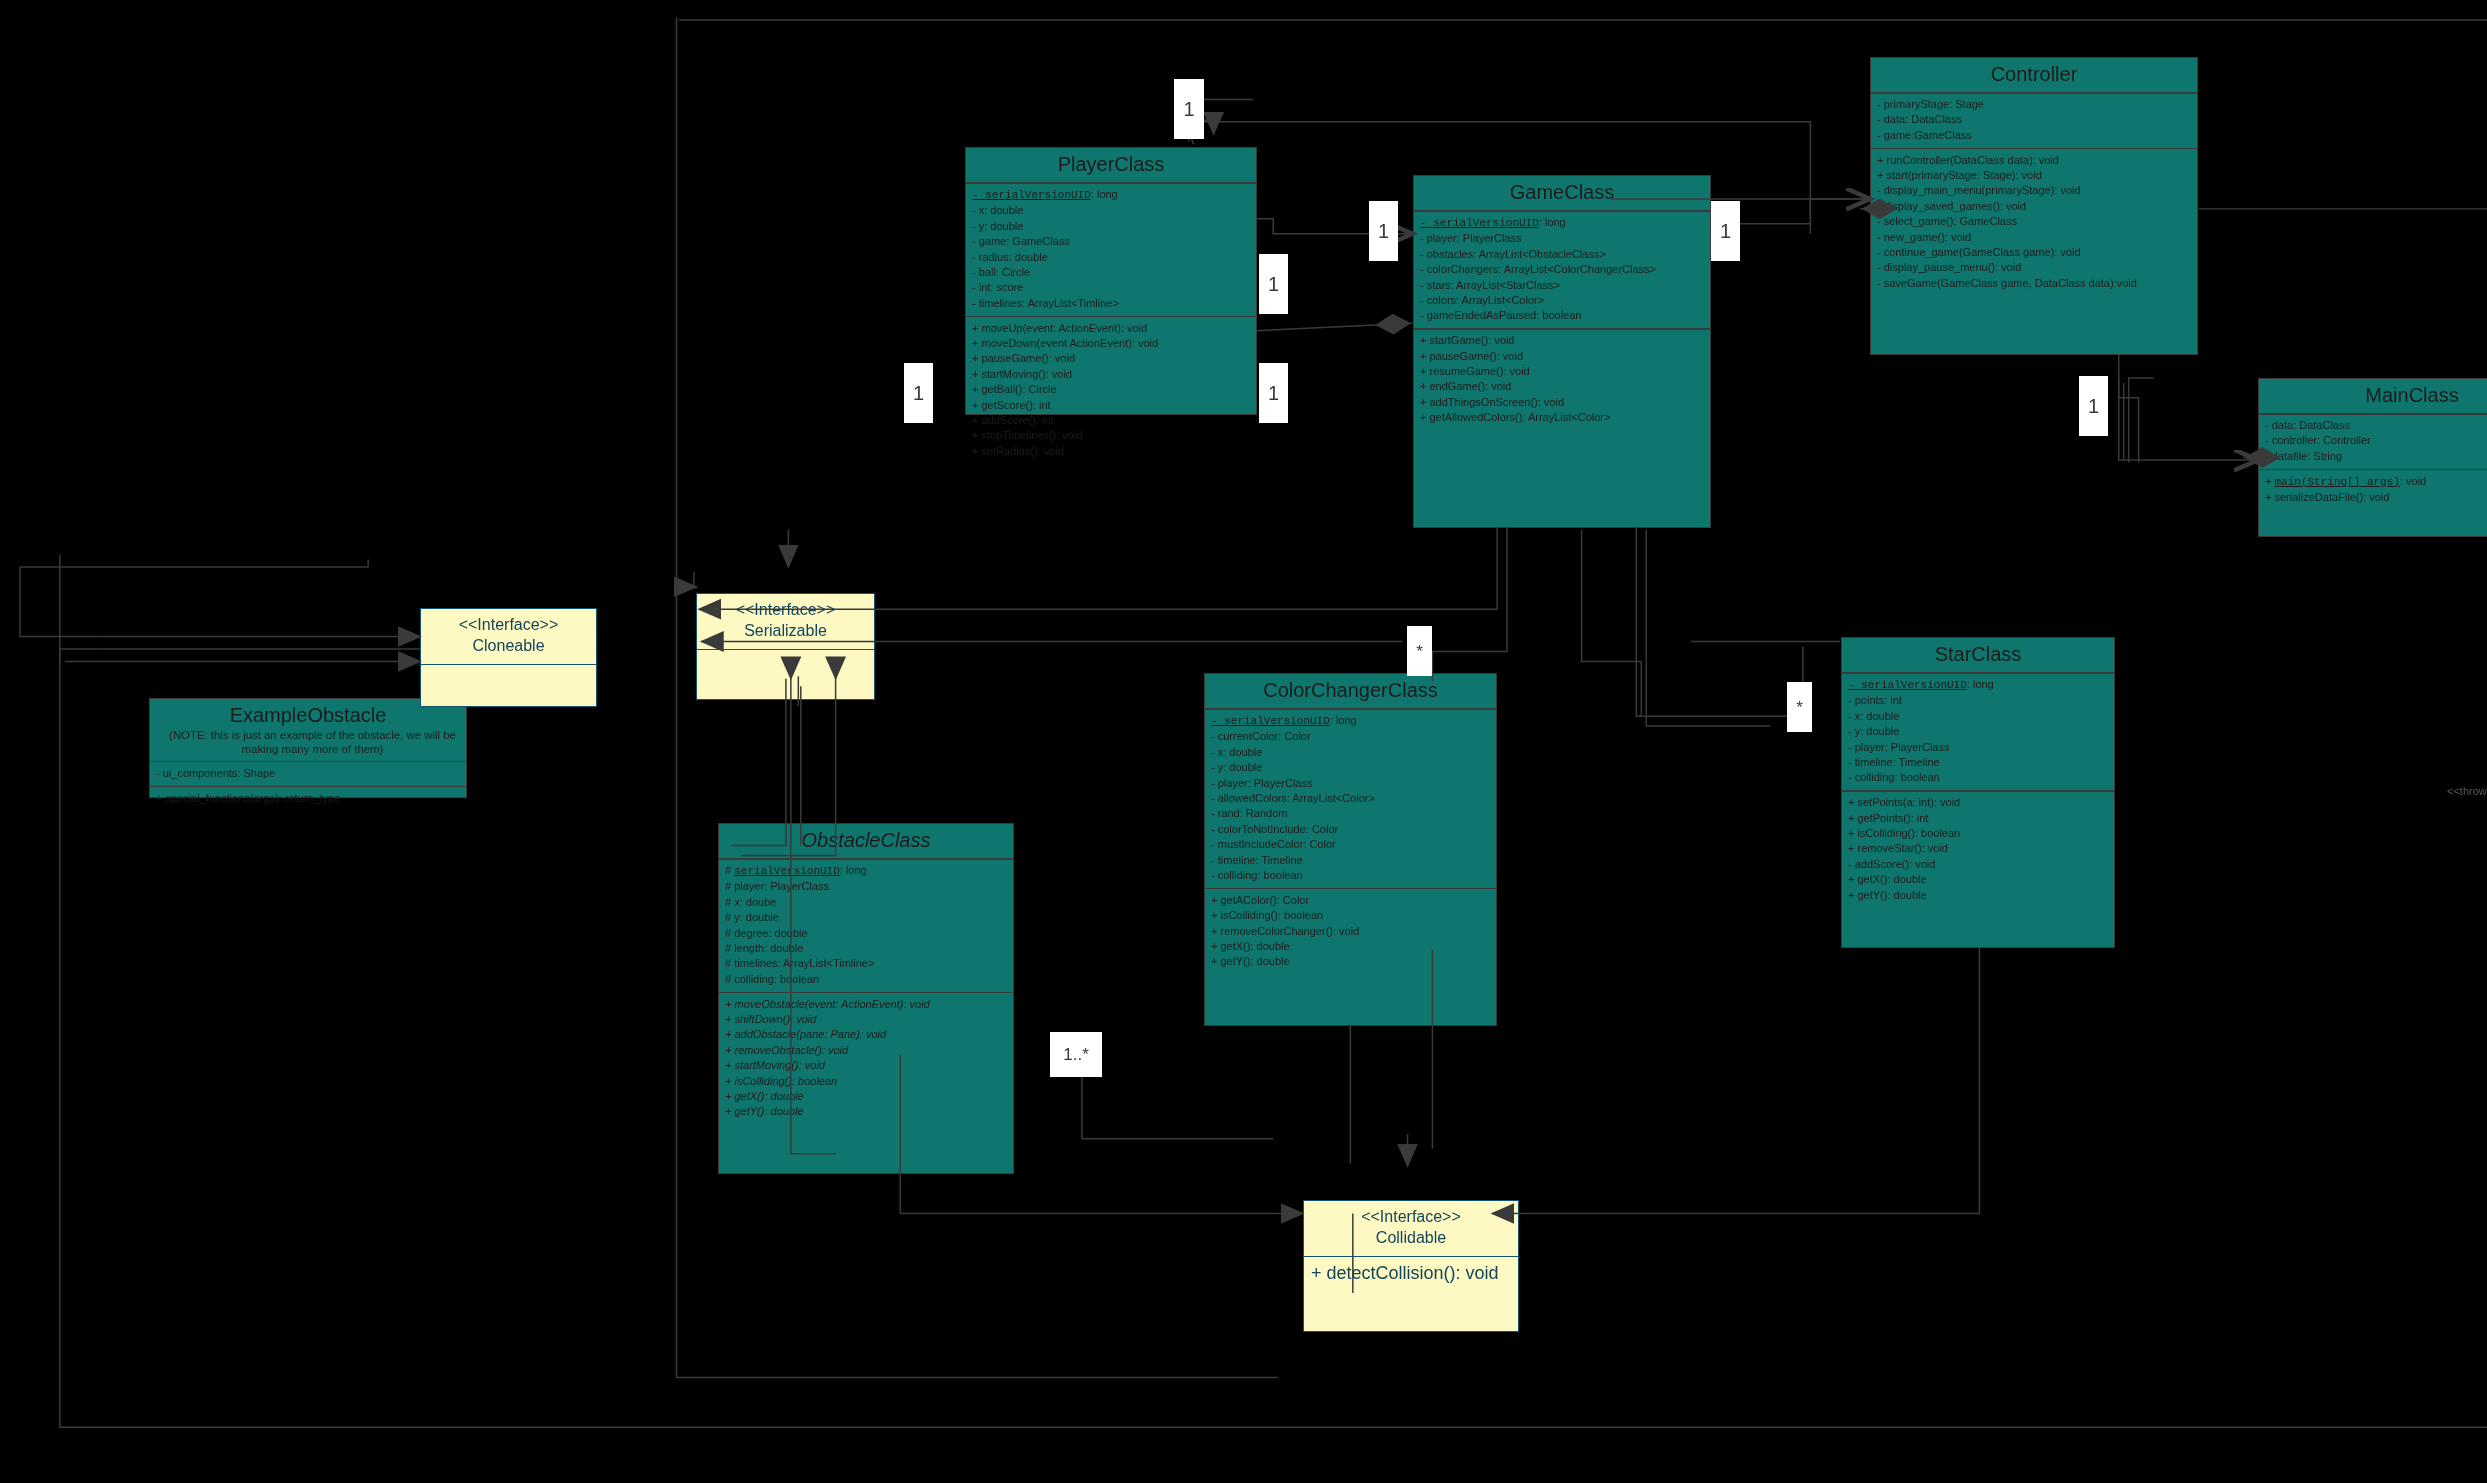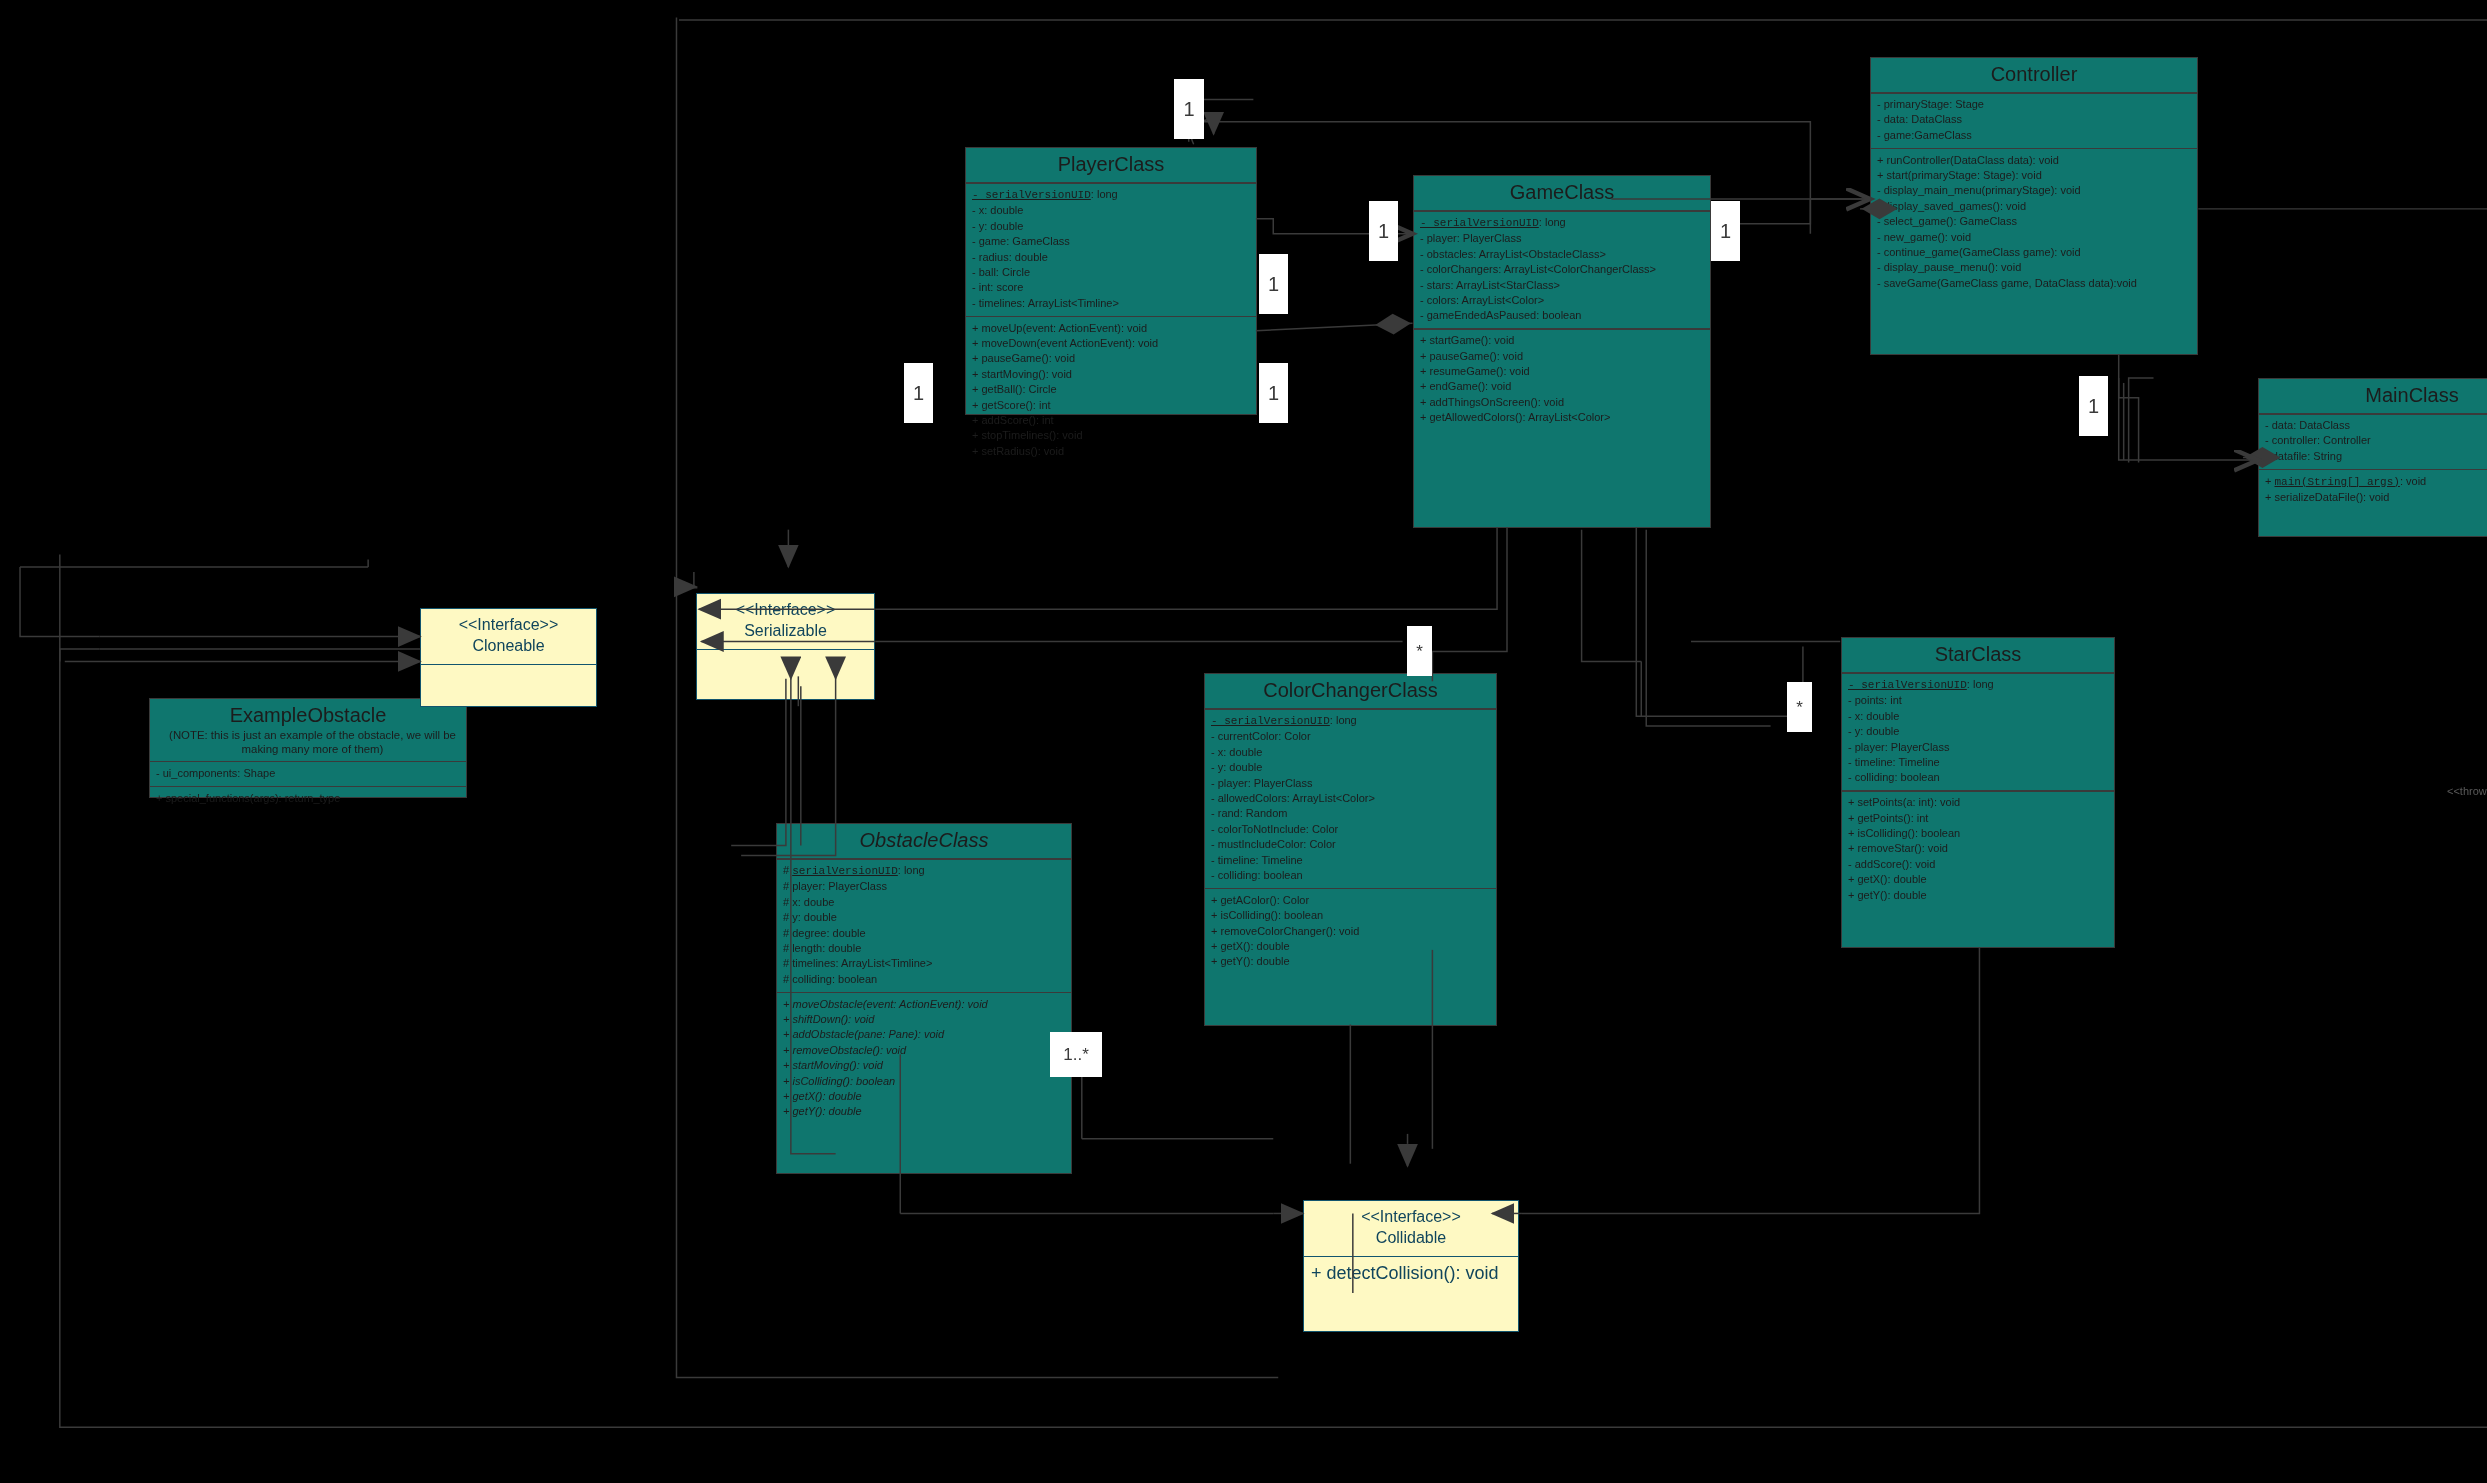--- a/index.html
+++ b/index.html
@@ -283,21 +283,21 @@
       <div class="row">+ setPoints(a: int):  void</div>
       <div class="row">+ getPoints(): int</div>
       <div class="row">+ isColliding(): boolean</div>
       <div class="row">+ removeStar(): void</div>
       <div class="row">- addScore(): void</div>
       <div class="row">+ getX(): double</div>
       <div class="row">+ getY(): double</div>
     </div>
   </div>
 
-  <div class="umlbox" id="b-obstacle" style="left:776px;top:823px;width:296px;height:351px;">
+  <div class="umlbox" id="b-obstacle" style="left:718px;top:823px;width:296px;height:351px;">
     <div class="title abstract">ObstacleClass</div>
     <div class="sep"></div>
     <div class="compart">
       <div class="row"># <span class="u">serialVersionUID</span>: long</div>
       <div class="row"># player: PlayerClass</div>
       <div class="row"># x: doube</div>
       <div class="row"># y: double</div>
       <div class="row"># degree: double</div>
       <div class="row"># length: double</div>
       <div class="row"># timelines: ArrayList&lt;Timline&gt;</div>

